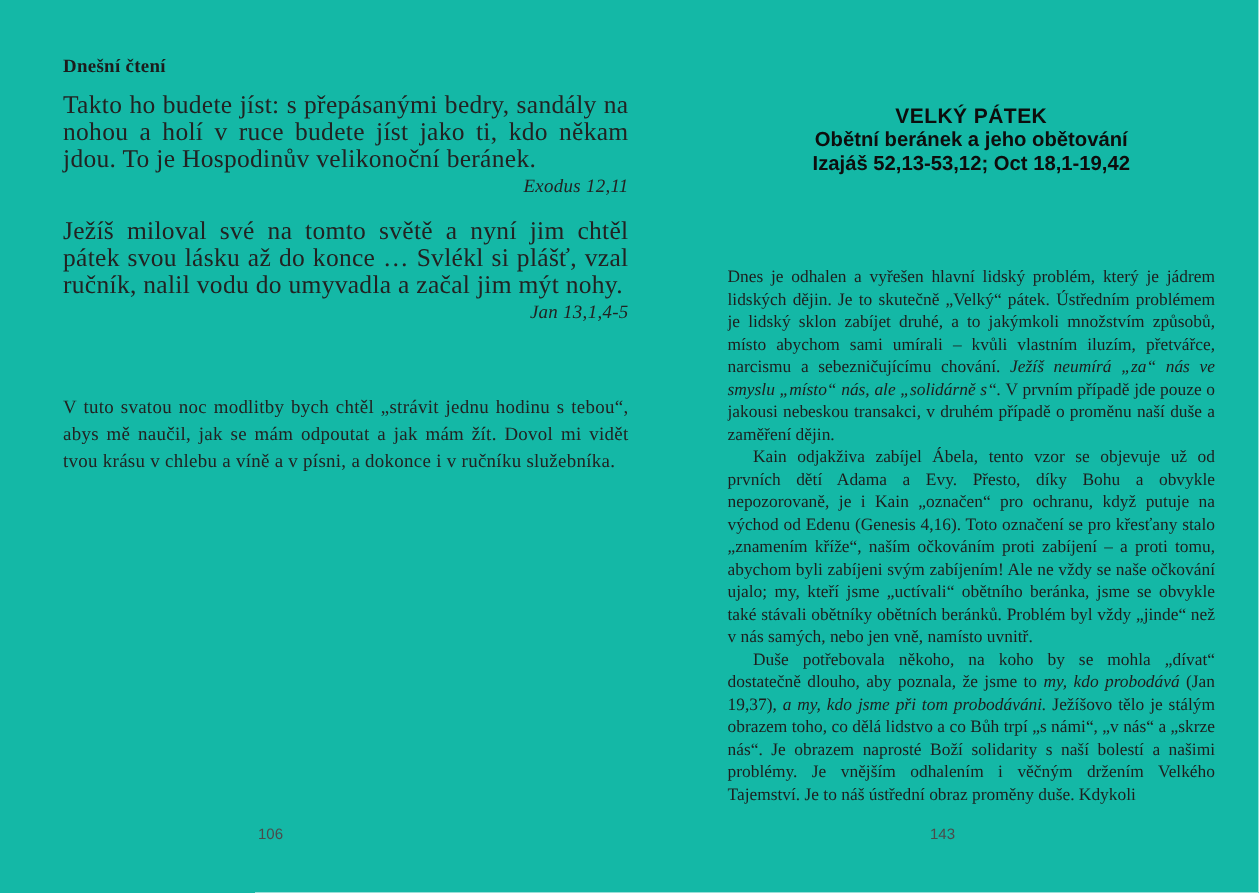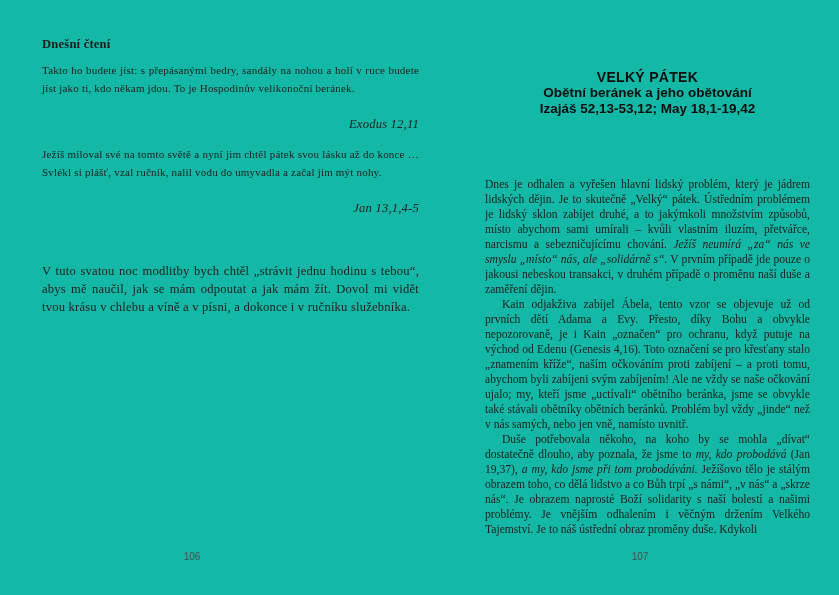--- a/index.html
+++ b/index.html
@@ -32,21 +32,21 @@
     font-weight: bold;
     color: #1c1c1c;
     letter-spacing: 0.2px;
   }
   .lp-h1 { top: 37px; }
   .lp-h2 { top: 236px; }
   .quote {
     position: absolute;
     left: 0;
     width: 100%;
-    font-size: 11px;
+    font-size: 17px;
     line-height: 18px;
     letter-spacing: 0.2px;
     text-align: justify;
     text-justify: inter-word;
   }
   .lp-quote1 { top: 61px; }
   .lp-quote2 { top: 145px; }
   .attribution {
     position: absolute;
     left: 0;
@@ -112,21 +112,20 @@
   }
   .rp-body p:first-child {
     text-indent: 0;
   }
   .rp-body em { font-style: italic; }
   
   .folio {
     position: absolute;
     top: 551px;
     width: 40px;
-    text-align: center;
     font-family: "Liberation Sans", sans-serif;
     font-size: 10px;
     color: #4b4b4b;
   }
   .folio-left { left: 172px; }
   .folio-right { left: 620px; }
 </style>
 </head>
 <body>
 
@@ -144,26 +143,26 @@
     <div class="attribution lp-attr2">Jan 13,1,4-5</div>
 
 
     <div class="lp-prayer">V tuto svatou noc modlitby bych chtěl „strávit jednu hodinu s tebou“, abys mě naučil, jak se mám odpoutat a jak mám žít. Dovol mi vidět tvou krásu v chlebu a víně a v písni, a dokonce i v ručníku služebníka.</div>
   </div>
 
   <div class="page-right">
     <div class="rp-heading">
       <div class="rp-title">VELKÝ PÁTEK</div>
       <div class="rp-subtitle">Obětní beránek a jeho obětování</div>
-      <div class="rp-refs">Izajáš 52,13-53,12; May 18,1-19,42</div>
+      <div class="rp-refs">Izajáš 52,13-53,12; Oct 18,1-19,42</div>
     </div>
 
     <div class="rp-body">
         <p><span>Dnes je odhalen a vyřešen hlavní lidský problém, který je jádrem lidských dějin. Je to skutečně „Velký“ pátek. Ústředním problémem je lidský sklon zabíjet druhé, a to jakýmkoli množstvím způsobů, místo abychom sami umírali – kvůli vlastním iluzím, přetvářce, narcismu a sebezničujícímu chování. </span><em>Ježíš neumírá „za“ nás ve smyslu „místo“ nás, ale „solidárně s“.</em><span> V prvním případě jde pouze o jakousi nebeskou transakci, v druhém případě o proměnu naší duše a zaměření dějin.</span></p>
         <p><span>Kain odjakživa zabíjel Ábela, tento vzor se objevuje už od prvních dětí Adama a Evy. Přesto, díky Bohu a obvykle nepozorovaně, je i Kain „označen“ pro ochranu, když putuje na východ od Edenu (Genesis 4,16). Toto označení se pro křesťany stalo „znamením kříže“, naším očkováním proti zabíjení – a proti tomu, abychom byli zabíjeni svým zabíjením! Ale ne vždy se naše očkování ujalo; my, kteří jsme „uctívali“ obětního beránka, jsme se obvykle také stávali obětníky obětních beránků. Problém byl vždy „jinde“ než v nás samých, nebo jen vně, namísto uvnitř.</span></p>
         <p><span>Duše potřebovala někoho, na koho by se mohla „dívat“ dostatečně dlouho, aby poznala, že jsme to </span><em>my, kdo probodává</em><span> (Jan 19,37), </span><em>a my, kdo jsme při tom probodáváni.</em><span> Ježíšovo tělo je stálým obrazem toho, co dělá lidstvo a co Bůh trpí „s námi“, „v nás“ a „skrze nás“. Je obrazem naprosté Boží solidarity s naší bolestí a našimi problémy. Je vnějším odhalením i věčným držením Velkého Tajemství. Je to náš ústřední obraz proměny duše. Kdykoli</span></p>
       </div>
   </div>
 
   <div class="folio folio-left">106</div>
-  <div class="folio folio-right">107</div>
+  <div class="folio folio-right">143</div>
 
 </div>
 
 </body></html>

